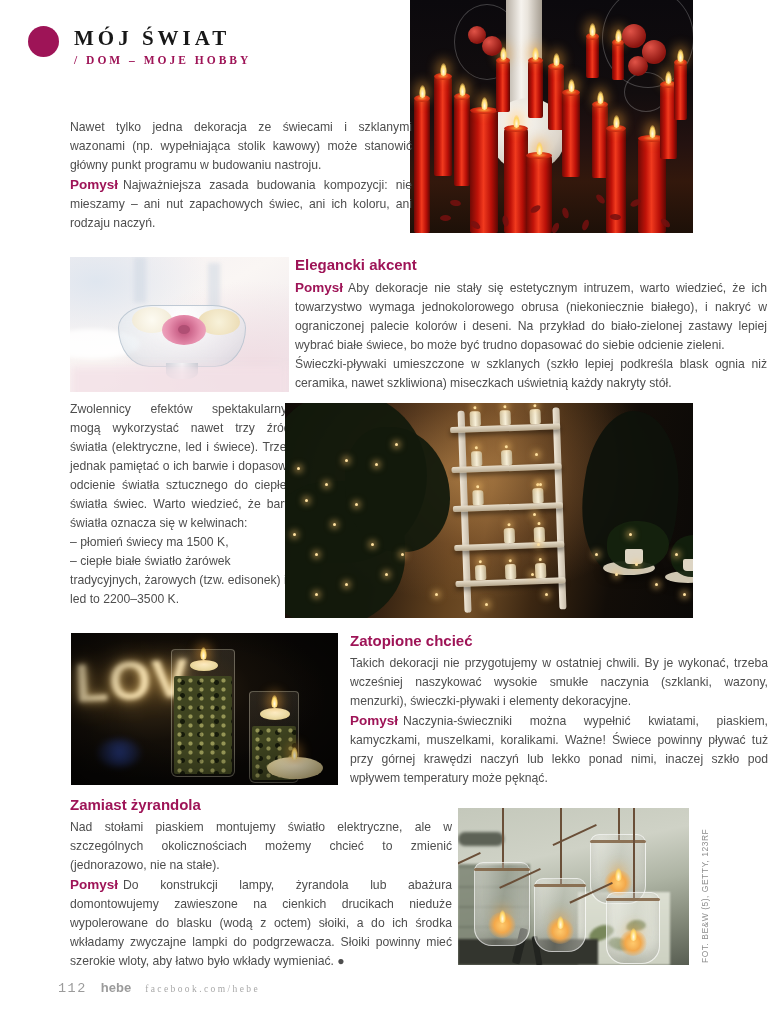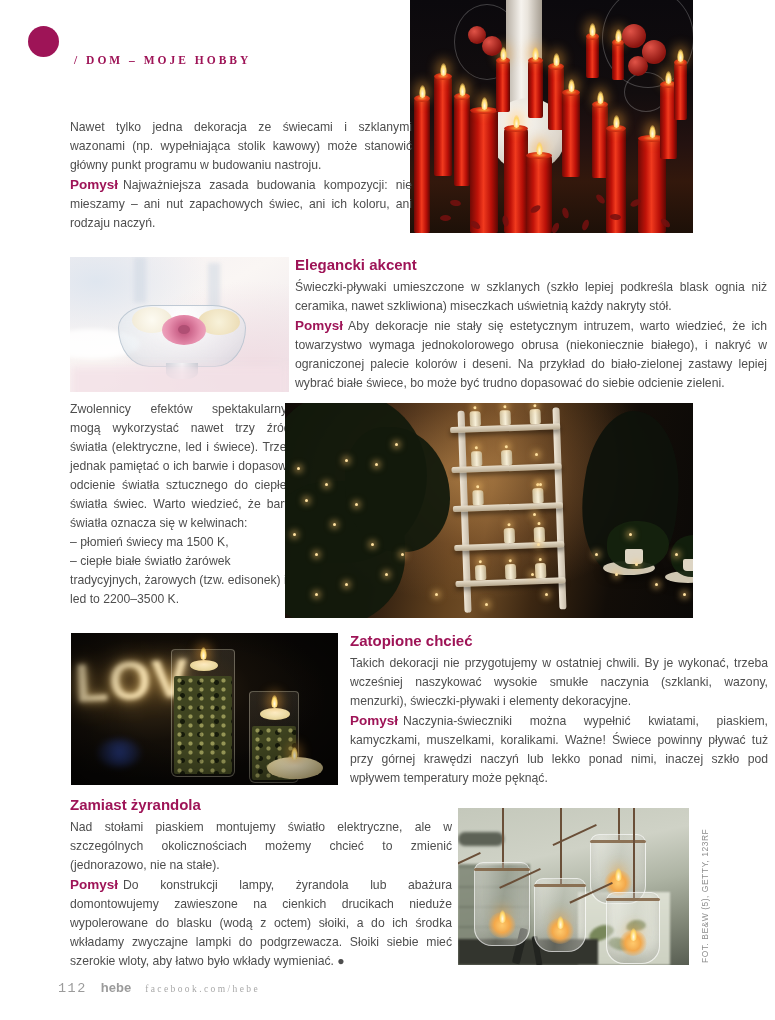--- a/index.html
+++ b/index.html
@@ -110,20 +110,21 @@
   .page-num{font-family:Liberation Mono, monospace;font-size:13.5px;letter-spacing:1.5px;color:#9b9b9b;}
   .logo{font-size:13px;font-weight:700;color:#9b9b9b;letter-spacing:0;}
   .fb-url{font-family:"Liberation Serif", serif;font-size:9.5px;letter-spacing:2.4px;color:#a8a8a8;}
 </style>
 </head>
 <body>
 
 <div class="page">
 
   <div class="brand-dot"></div>
+  <div class="masthead-title">MÓJ ŚWIAT</div>
   <div class="masthead-sub">/ DOM – MOJE HOBBY</div>
 
   <div class="photo" id="photo-red">
     <div class="lampring" style="left:44px;top:4px;width:66px;height:76px;"></div>
     <div class="lampring" style="left:192px;top:-12px;width:92px;height:100px;"></div>
     <div class="lampring" style="left:214px;top:72px;width:44px;height:40px;"></div>
     <div class="vase-neck"></div>
     <div class="vase-bulb"></div>
     <div id="red-candle-layer">
         <div class="candle" style="left: 4px; top: 98px; width: 16px; height: 135px;"></div>
@@ -193,22 +194,22 @@
     <div class="flower" style="left:62px;top:50px;width:40px;height:26px;background:radial-gradient(circle,#fdfbf2,#f0e8d2);"></div>
     <div class="flower" style="left:128px;top:52px;width:42px;height:26px;background:radial-gradient(circle,#f8f2da,#ead9b0);"></div>
     <div class="flower" style="left:92px;top:58px;width:44px;height:30px;background:radial-gradient(circle at 50% 50%,#c95f86 18%,#e78fae 60%,#f2b3c8);"></div>
     <div class="flower" style="left:108px;top:68px;width:12px;height:9px;background:#b04f74;"></div>
     <div class="bowl-foot"></div>
     <div class="tulle"></div>
   </div>
 
   <section class="sec" style="left:295px;top:256px;width:472px;">
     <h2>Elegancki akcent</h2>
+    <p><span class="lead">Pomysł</span><span>Aby dekoracje nie stały się estetycznym intruzem, warto wiedzieć, że ich towarzystwo wymaga jednokolorowego obrusa (niekoniecznie białego), i nakryć w ograniczonej palecie kolorów i deseni. Na przykład do biało-zielonej zastawy lepiej wybrać białe świece, bo może być trudno dopasować do siebie odcienie zieleni.</span></p>
     <p>Świeczki-pływaki umieszczone w szklanych (szkło lepiej podkreśla blask ognia niż ceramika, nawet szkliwiona) miseczkach uświetnią każdy nakryty stół.</p>
-    <p><span class="lead">Pomysł</span><span>Aby dekoracje nie stały się estetycznym intruzem, warto wiedzieć, że ich towarzystwo wymaga jednokolorowego obrusa (niekoniecznie białego), i nakryć w ograniczonej palecie kolorów i deseni. Na przykład do biało-zielonej zastawy lepiej wybrać białe świece, bo może być trudno dopasować do siebie odcienie zieleni.</span></p>
   </section>
 
   <section class="sec" style="left:70px;top:400px;width:230px;">
     <p>Zwolennicy efektów spektakularnych mogą wykorzystać nawet trzy źródła światła (elektryczne, led i świece). Trzeba jednak pamiętać o ich barwie i dopasować odcienie światła sztucznego do ciepłego światła świec. Warto wiedzieć, że barwę światła oznacza się w kelwinach:</p>
     <p class="nojust">– płomień świecy ma 1500 K,</p>
     <p class="nojust">– ciepłe białe światło żarówek tradycyjnych, żarowych (tzw. edisonek) i led to 2200–3500 K.</p>
   </section>
 
   <div class="photo" id="photo-ladder">
     <div class="blob" style="left:-18px;top:-10px;width:160px;height:170px;"></div>
@@ -311,21 +312,21 @@
 
   <section class="sec" style="left:350px;top:632px;width:418px;">
     <h2>Zatopione chcieć</h2>
     <p>Takich dekoracji nie przygotujemy w ostatniej chwili. By je wykonać, trzeba wcześniej naszykować wysokie smukłe naczynia (szklanki, wazony, menzurki), świeczki-pływaki i elementy dekoracyjne.</p>
     <p><span class="lead">Pomysł</span><span>Naczynia-świeczniki można wypełnić kwiatami, piaskiem, kamyczkami, muszelkami, koralikami. Ważne! Świece powinny pływać tuż przy górnej krawędzi naczyń lub lekko ponad nimi, inaczej szkło pod wpływem temperatury może pęknąć.</span></p>
   </section>
 
   <section class="sec" style="left:70px;top:796px;width:382px;">
     <h2>Zamiast żyrandola</h2>
     <p>Nad stołami piaskiem montujemy światło elektryczne, ale w szczególnych okolicznościach możemy chcieć to zmienić (jednorazowo, nie na stałe).</p>
-    <p><span class="lead">Pomysł</span><span>Do konstrukcji lampy, żyrandola lub abażura domontowujemy zawieszone na cienkich drucikach nieduże wypolerowane do blasku (wodą z octem) słoiki, a do ich środka wkładamy zwyczajne lampki do podgrzewacza. Słoiki siebie mieć szerokie wloty, aby łatwo było wkłady wymieniać. ●</span></p>
+    <p><span class="lead">Pomysł</span><span>Do konstrukcji lampy, żyrandola lub abażura domontowujemy zawieszone na cienkich drucikach nieduże wypolerowane do blasku (wodą z octem) słoiki, a do ich środka wkładamy zwyczajne lampki do podgrzewacza. Słoiki powinny mieć szerokie wloty, aby łatwo było wkłady wymieniać. ●</span></p>
   </section>
 
   <div class="photo" id="photo-jars">
     <div class="tilewall"></div>
     <div class="wallbar"></div>
     <div class="window"></div>
     <div class="leaf" style="left:130px;top:118px;width:26px;height:14px;transform:rotate(-24deg);"></div>
     <div class="leaf" style="left:150px;top:130px;width:22px;height:12px;transform:rotate(16deg);"></div>
     <div class="leaf" style="left:168px;top:112px;width:20px;height:11px;transform:rotate(-8deg);"></div>
     <div class="counter"></div>

